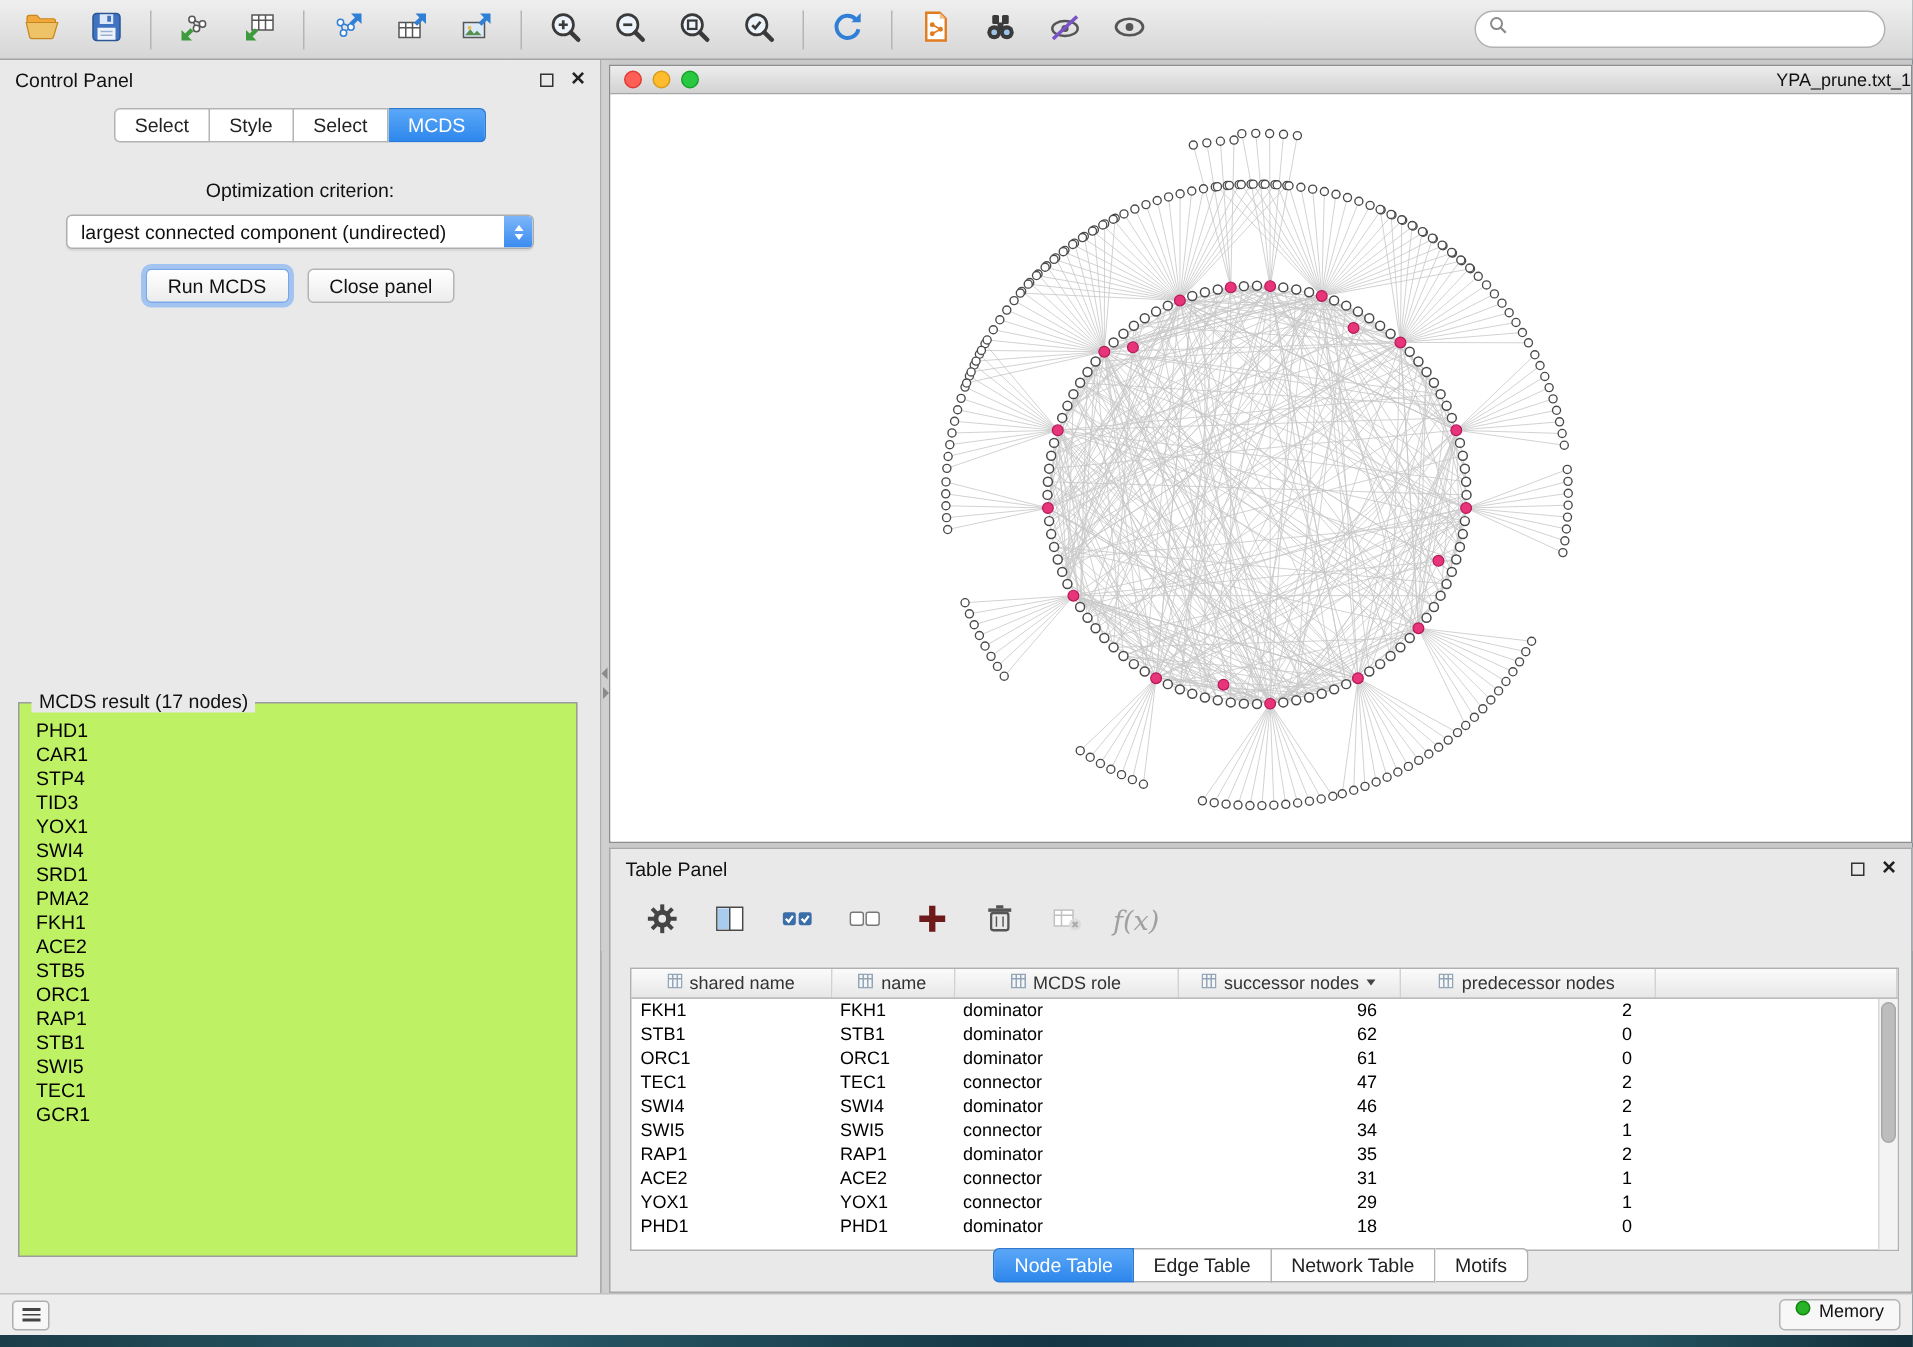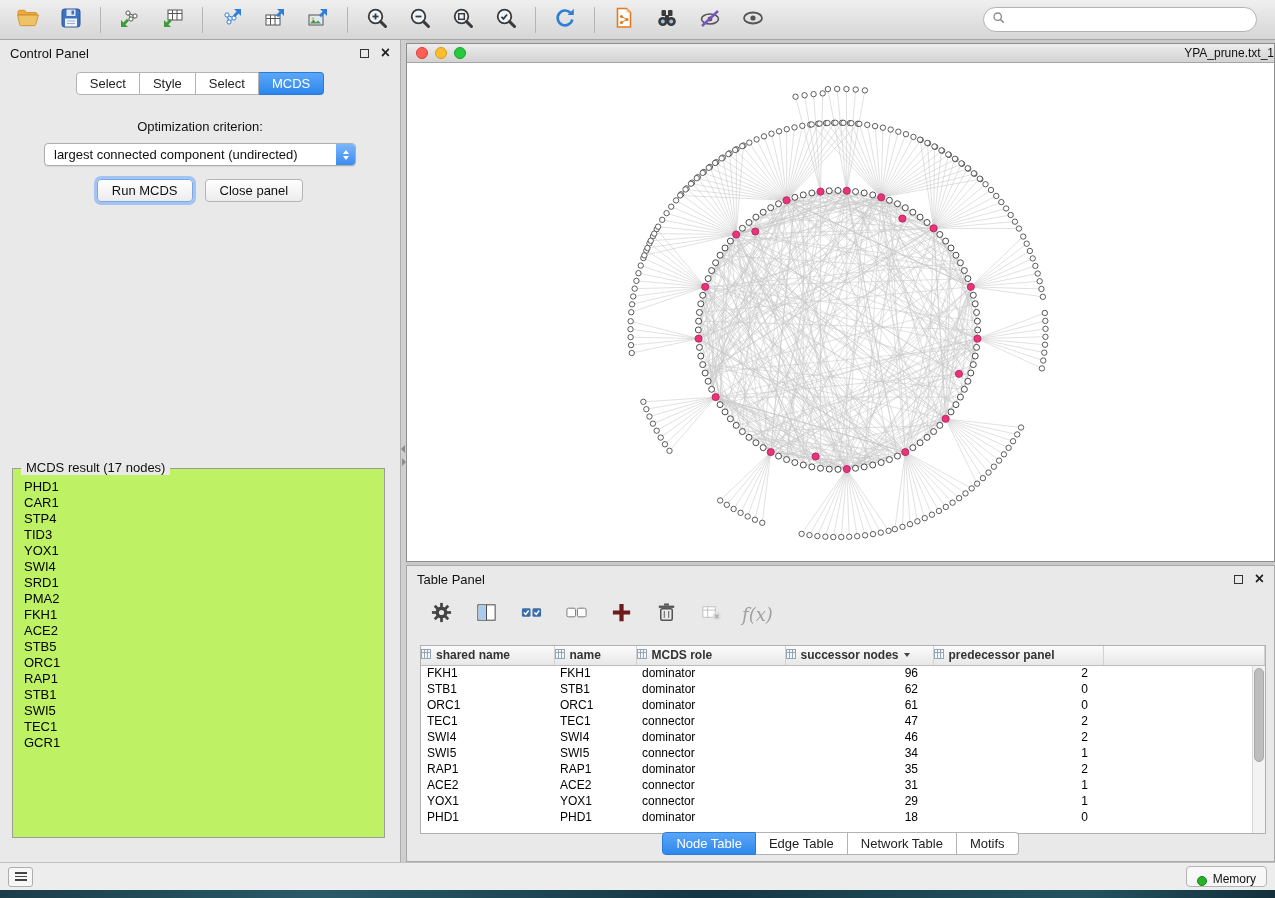--- a/index.html
+++ b/index.html
@@ -80,39 +80,39 @@
   .tp-tool { border:none; background:transparent; width:28px; height:28px; display:flex;
     align-items:center; justify-content:center; }
   .tp-tool svg { width:23px; height:23px; }
   .fx { font-family:"DejaVu Serif", serif; font-style:italic; font-size:18px; color:#a0a0a0; }
   .tp-tablewrap { position:absolute; left:13px; right:8px; top:79px; height:189px;
     background:#fff; border:1px solid #b0b0b0; }
   table { border-collapse:collapse; table-layout:fixed; width:100%; }
   thead th { height:19px; font-size:12px; font-weight:normal; color:#333;
     background:linear-gradient(#fbfbfb,#e7e7e7); border-right:1px solid #d2d2d2;
     border-bottom:1px solid #bcbcbc; overflow:hidden; white-space:nowrap; }
-  .hwrap { display:flex; align-items:center; justify-content:flex-start; gap:5px;font-weight:bold; }
+  .hwrap { display:flex; align-items:center; justify-content:center; gap:5px; }
   .harrow { width:0; height:0; border-left:3.5px solid transparent; border-right:3.5px solid transparent;
     border-top:4.5px solid #444; }
   tbody td { height:16px; font-size:12px; color:#000; padding:0 6px; white-space:nowrap; overflow:hidden; }
   tbody td.num { text-align:right; padding-right:15px; }
   .tp-scrollbar { position:absolute; right:0; top:20px; bottom:0; width:13px;
     background:#f3f3f3; border-left:1px solid #d8d8d8; }
   .tp-scrollbar .thumb { position:absolute; left:1px; right:1px; top:2px; height:94px;
     background:#bdbdbd; border:1px solid #a8a8a8; border-radius:6px; }
   .tp-tabs { position:absolute; left:0; right:0; bottom:6px; display:flex; justify-content:center; }
 
   
   .statusbar { position:absolute; left:0; top:862px; width:100%; height:28px; background:#ededed;
     border-top:1px solid #c1c1c1; display:flex; align-items:center; padding:0 8px; }
   .sb-menu { width:25px; height:20px; border:1px solid #aeaeae; border-radius:3px; background:#f7f7f7;
     display:flex; flex-direction:column; align-items:center; justify-content:center; gap:2px; }
   .sb-menu i { display:block; width:12px; height:1.5px; background:#444; }
   .sb-mem { margin-left:auto; height:21px; border:1px solid #b4b4b4; border-radius:4px;
-    background:#f7f7f7; display:flex; align-items:flex-end; gap:6px; padding:0 10px; font-size:12px; color:#111; }
+    background:#f7f7f7; display:flex; align-items:flex-start; gap:6px; padding:0 10px; font-size:12px; color:#111; }
   .dot { width:10px; height:10px; border-radius:50%; background:#27b227; border:1px solid #128412; }
   .desktop-strip { position:absolute; left:0; top:890px; width:100%; height:8px;
     background:linear-gradient(90deg,#1b3d49,#2a5a68 25%,#153644 55%,#245360 85%,#132f3b); }
 </style>
 </head>
 <body>
 
 <div class="app">
 
   <div class="toolbar">
@@ -1320,21 +1320,21 @@
                 </span>
               </th>
               <th>
                 <span class="hwrap">
                   <span><svg width="10" height="10" viewBox="0 0 10 10">
                       <rect x="0.5" y="0.5" width="9" height="9" fill="#f4f6f8" stroke="#93a5b6"></rect>
                       <line x1="0.5" y1="3.5" x2="9.5" y2="3.5" stroke="#93a5b6"></line>
                       <line x1="3.5" y1="0.5" x2="3.5" y2="9.5" stroke="#93a5b6"></line>
                       <line x1="6.5" y1="0.5" x2="6.5" y2="9.5" stroke="#93a5b6"></line>
                     </svg></span>
-                  <span>predecessor panel</span>
+                  <span>predecessor nodes</span>
                 </span>
               </th>
               <th></th>
             </tr>
           </thead>
         <tbody>
             <tr>
               <td class="txt">FKH1</td>
               <td class="txt">FKH1</td>
               <td class="txt">dominator</td>

